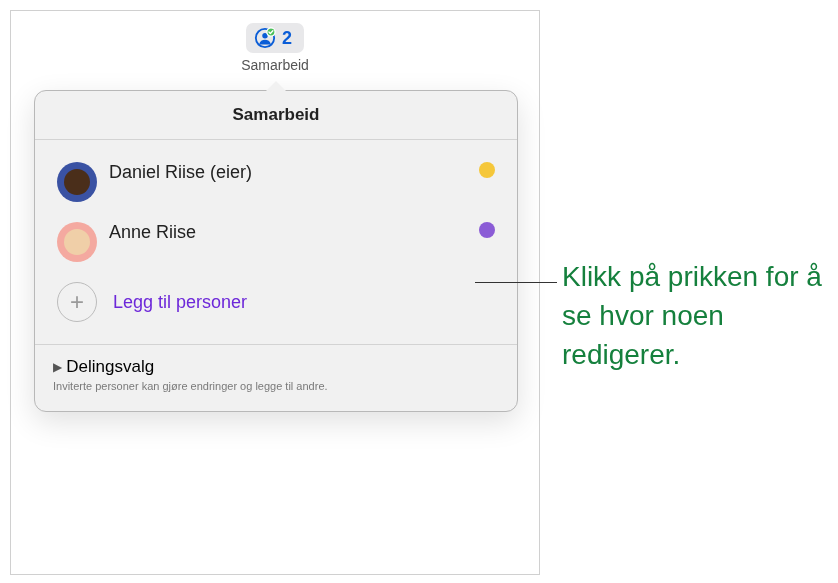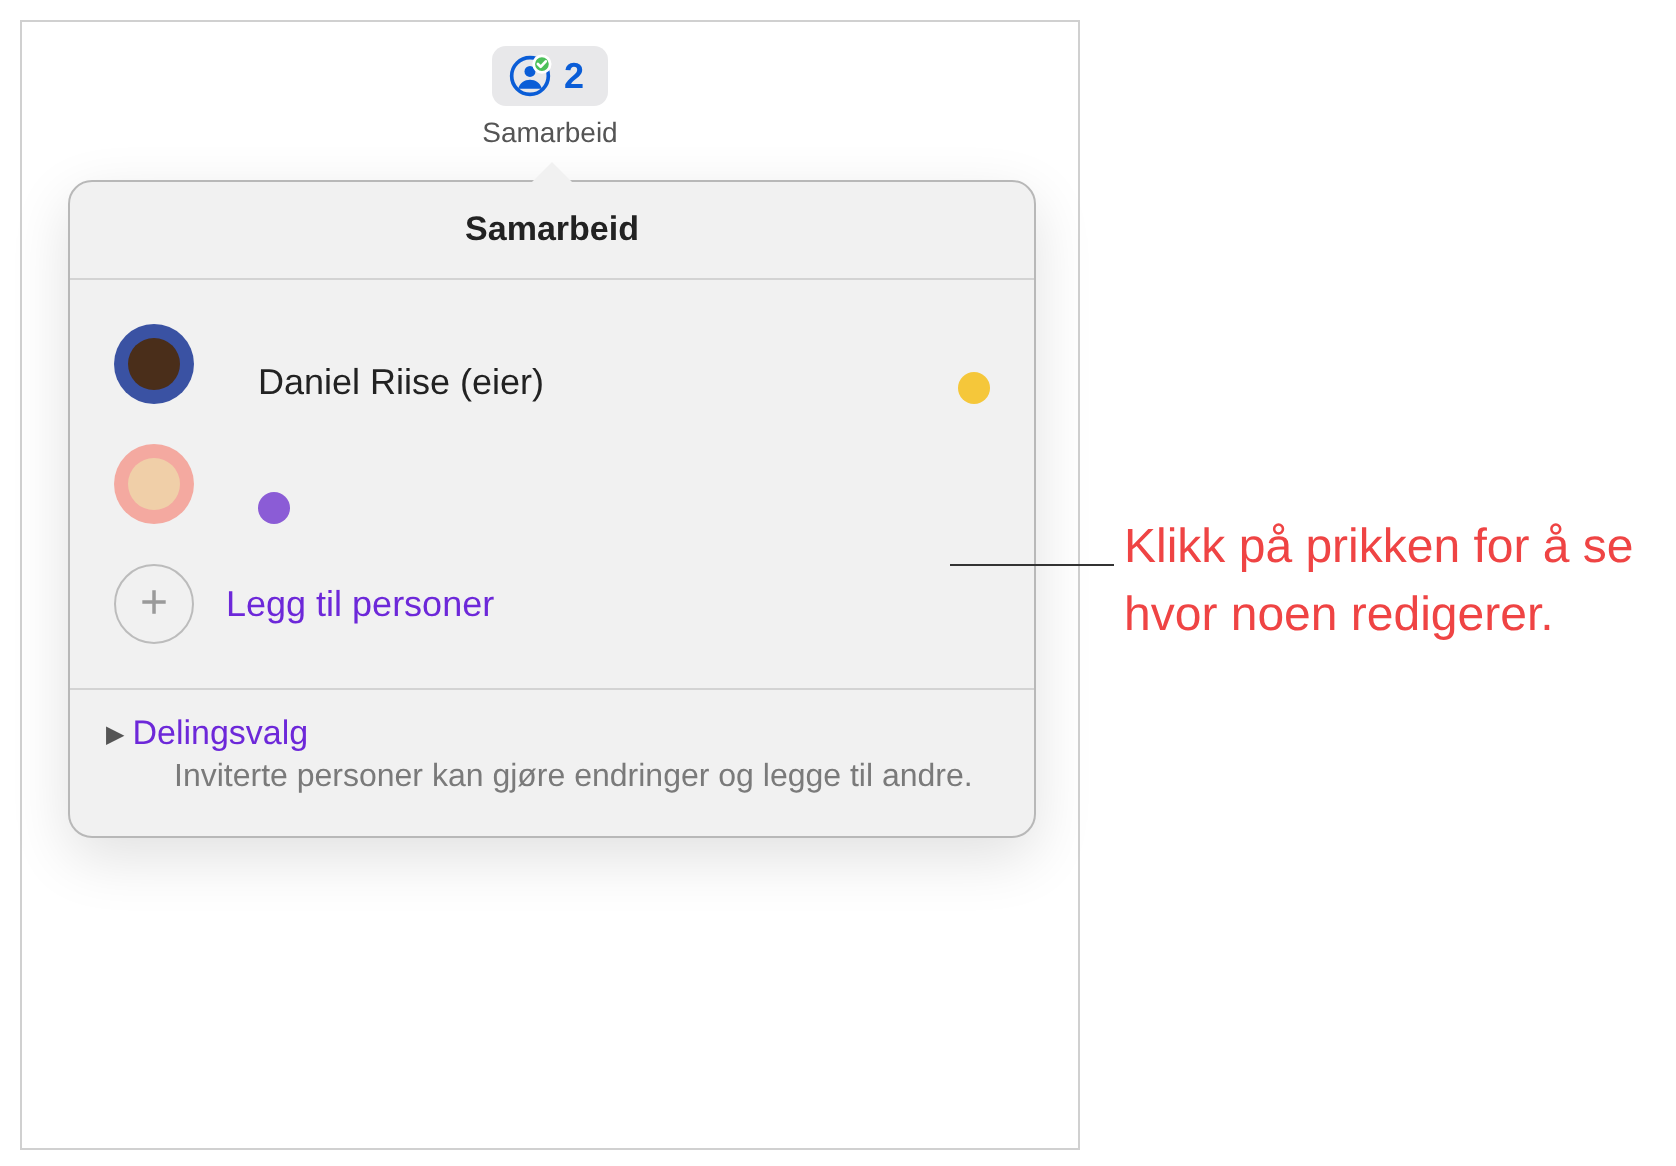--- a/index.html
+++ b/index.html
@@ -77,23 +77,23 @@
       font-size: 17px;
       font-weight: 600;
       color: #222;
       border-bottom: 1px solid #d3d3d3;
     }
     .popover-body {
       padding: 12px 16px 12px 16px;
     }
     .person-row {
       display: flex;
-      align-items: flex-end;
+      align-items: flex-start;
       padding: 10px 6px;
-      gap: 32px;
+      gap: 12px;
       cursor: pointer;
     }
     .avatar {
       width: 40px;
       height: 40px;
       border-radius: 50%;
       flex-shrink: 0;
       position: relative;
       overflow: hidden;
       display: flex;
@@ -151,37 +151,36 @@
       display: flex;
       align-items: center;
       gap: 4px;
     }
     .chevron-right {
       font-size: 12px;
       color: #555;
     }
     .footer-title {
       font-size: 17px;
-      color: #6d28d9;
+      color: #000000;
       font-weight: 400;
     }
     .footer-sub {
-      font-size: 16px;
+      font-size: 11px;
       color: #7a7a7a;
       margin-top: 2px;
       line-height: 1.3;
-      margin-left: 34px;
     }
     .callout {
       position: absolute;
       left: 562px;
       top: 257px;
       width: 260px;
-      font-size: 24px;
-      color: #ef4444;
+      font-size: 28px;
+      color: #15803d;
       line-height: 1.4;
     }
     .callout-line {
       position: absolute;
       left: 475px;
       top: 282px;
       width: 82px;
       height: 1px;
       background: #333;
     }
@@ -215,20 +214,21 @@
           <div class="avatar-face" style="background:#4a2e1a"></div>
         </div>
         <div class="person-name">Daniel Riise (eier)</div>
         <div class="status-dot" style="background:#f5c73a"></div>
       </div>
 
       <div class="person-row">
         <div class="avatar" style="background:#f4a9a0">
           <div class="avatar-face" style="background:#f0cfa8"></div>
         </div>
+        <div class="person-name">Anne Riise</div>
         <div class="status-dot" style="background:#8b5cd6"></div>
       </div>
 
 
       <div class="add-row">
         <div class="add-icon">+</div>
         <div class="add-label">Legg til personer</div>
       </div>
 
     </div>

